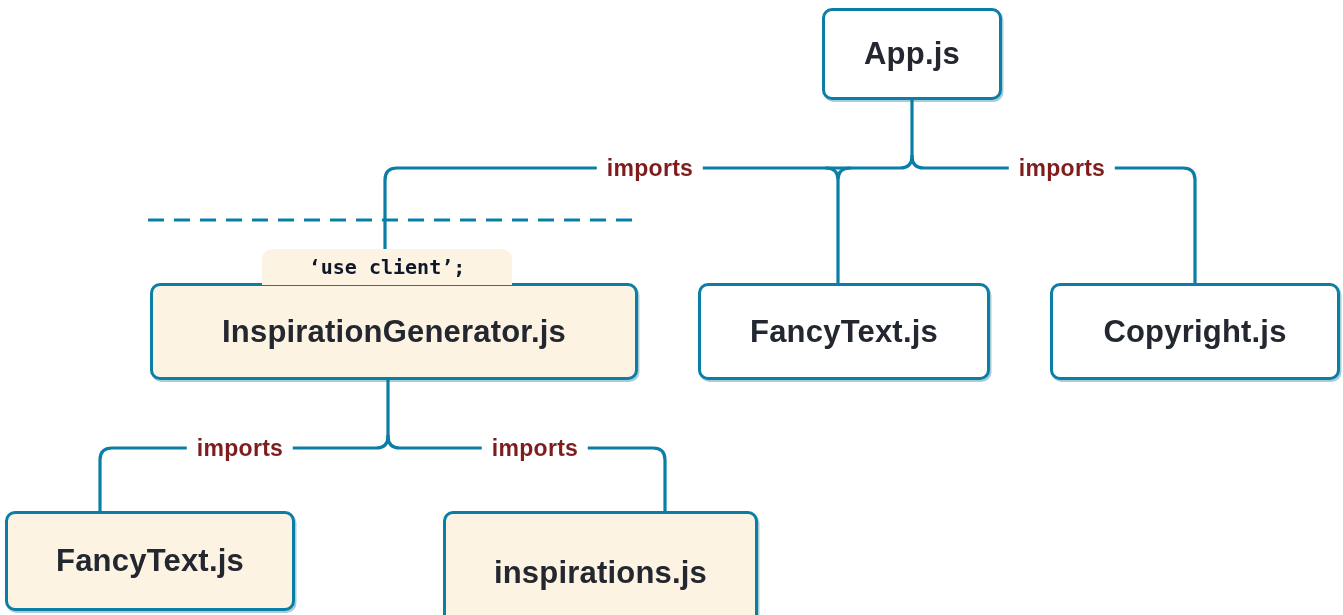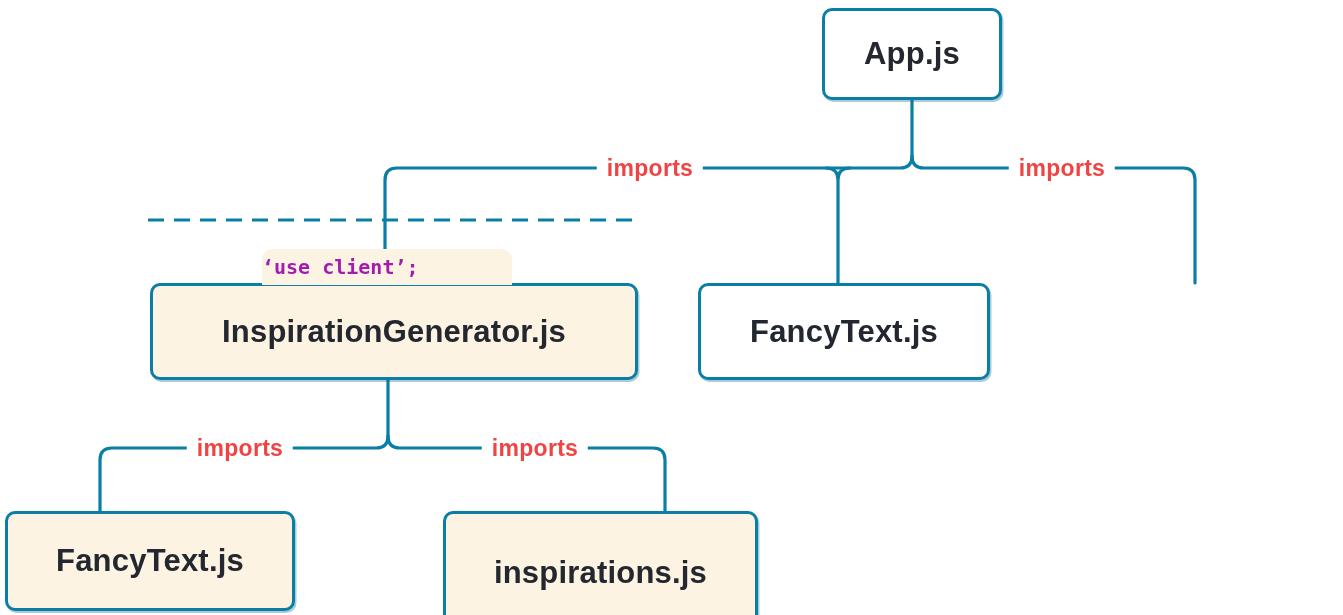--- a/index.html
+++ b/index.html
@@ -17,33 +17,33 @@
     border:3px solid #0b7ea6;border-radius:10px;
     font-size:31px;font-weight:600;color:#23272f;
     box-shadow:1.5px 2px 0 rgba(8,110,145,0.35);
     box-sizing:border-box;
     letter-spacing:0.2px;
   }
   .node.white{background:#ffffff;}
   .node.cream{background:#fdf3e3;}
   .chip{
     position:absolute;z-index:3;
-    display:flex;align-items:center;
+    display:flex;align-items:center;justify-content:center;
     background:#fdf3e3;
     border-radius:10px 10px 0 0;
     font-family:"DejaVu Sans Mono", monospace;
-    font-size:20px;font-weight:700;color:#a21caf;
+    font-size:20px;font-weight:700;color:#0f172a;
     box-sizing:border-box;
   }
   .edge-label{
     position:absolute;z-index:4;
     transform:translate(-50%,-50%);
     background:#ffffff;
     padding:0 10px;
-    font-size:23px;font-weight:700;color:#ef4444;
+    font-size:23px;font-weight:700;color:#7f1d1d;
     letter-spacing:0.3px;
   }
 </style>
 </head>
 <body>
 
 <div class="canvas">
 
   <svg class="wires" width="1343" height="615" viewBox="0 0 1343 615">
 
@@ -73,20 +73,23 @@
   </div>
 
   <div class="chip" style="left:262px;top:249px;width:250px;height:36px">
     <span>‘use client’;</span>
   </div>
 
   <div class="node white" style="left:698px;top:283px;width:292px;height:97px">
     <span>FancyText.js</span>
   </div>
 
+  <div class="node white" style="left:1050px;top:283px;width:290px;height:97px">
+    <span>Copyright.js</span>
+  </div>
 
   <div class="node cream" style="left:5px;top:511px;width:290px;height:100px">
     <span>FancyText.js</span>
   </div>
 
   <div class="node cream" style="left:443px;top:511px;width:315px;height:124px">
     <span>inspirations.js</span>
   </div>
 
   <div class="edge-label" style="left:650px;top:168px">imports</div>

